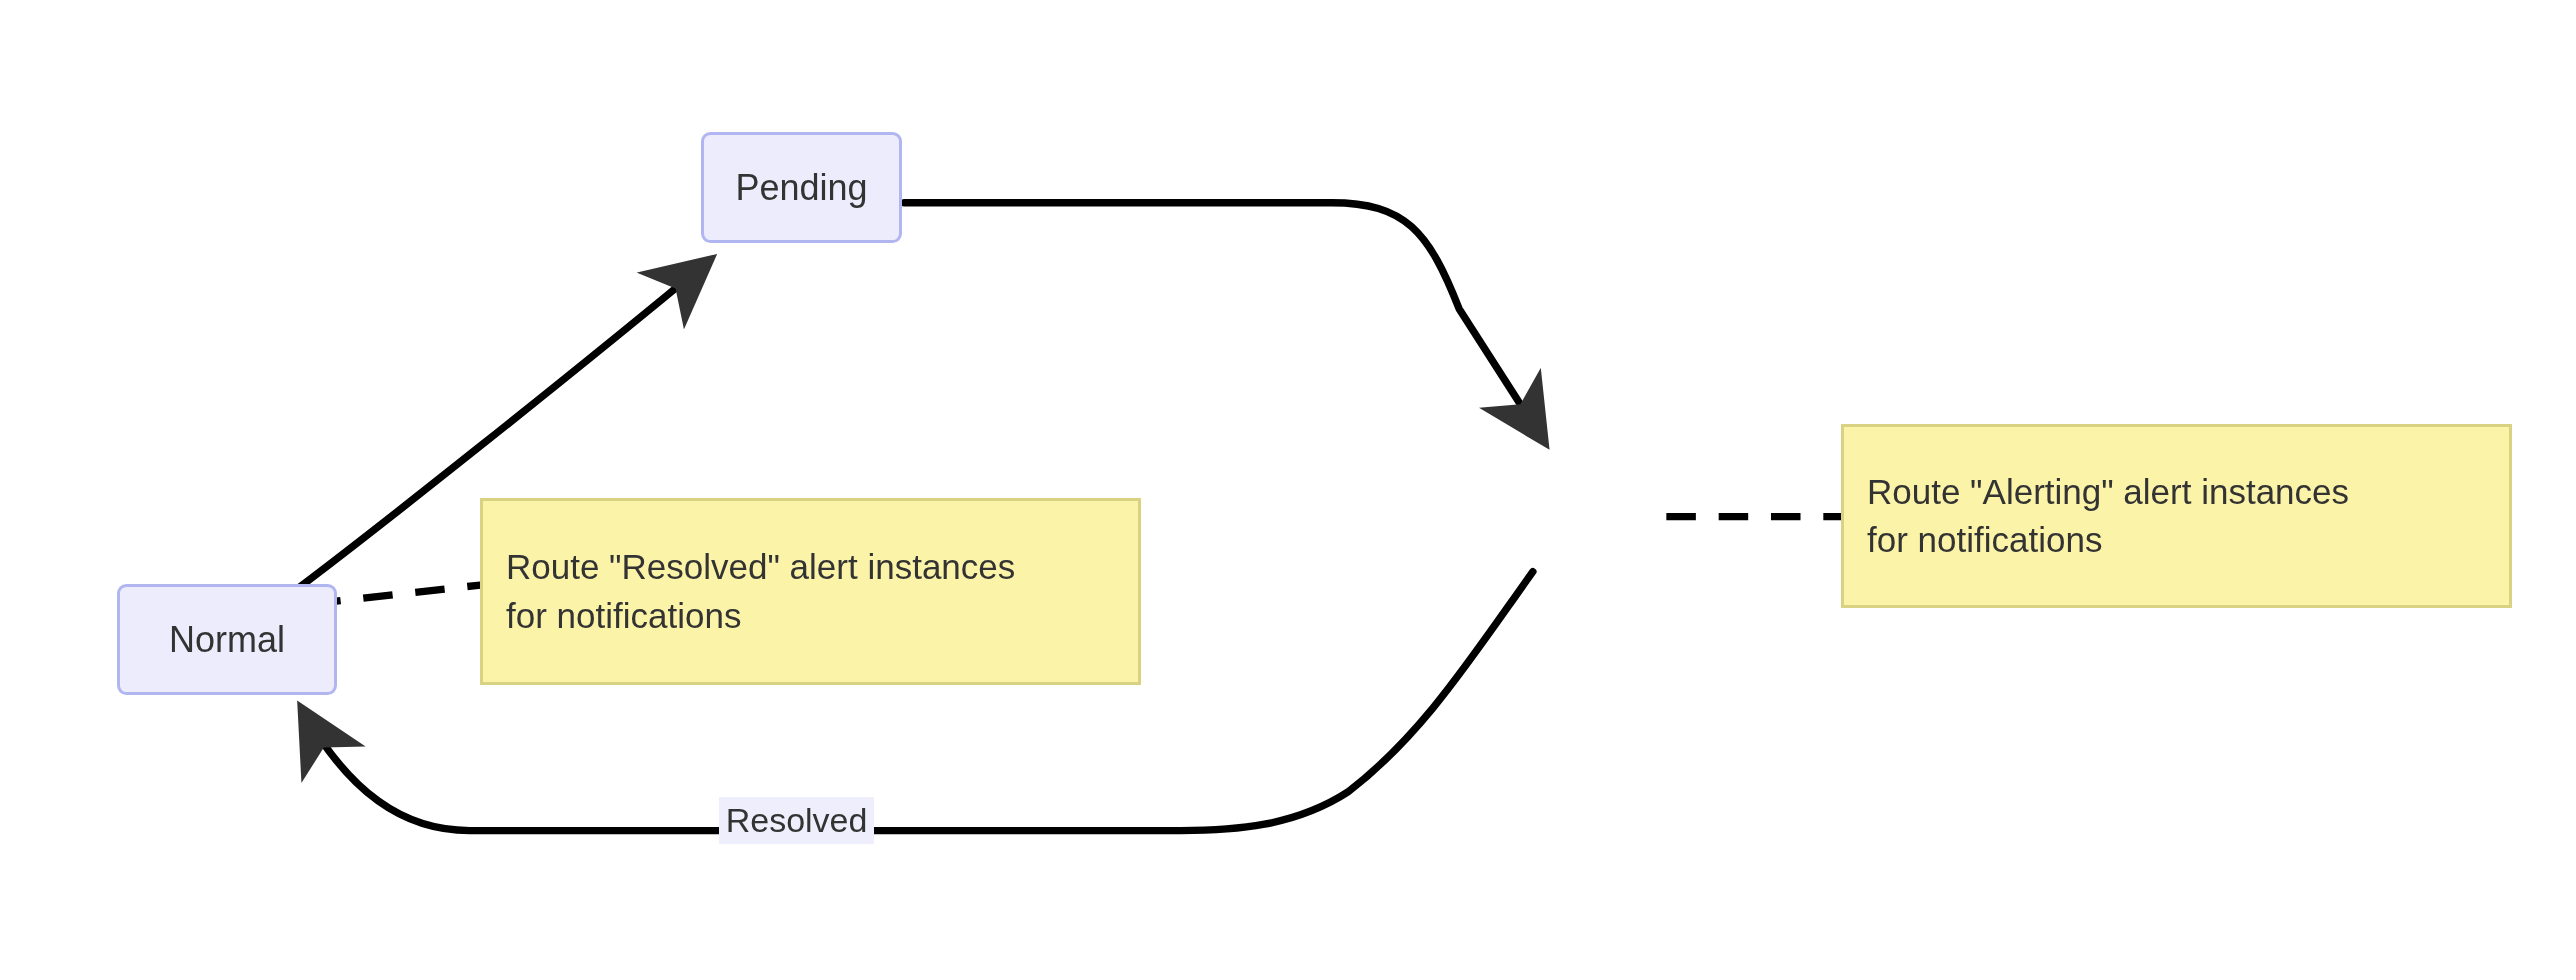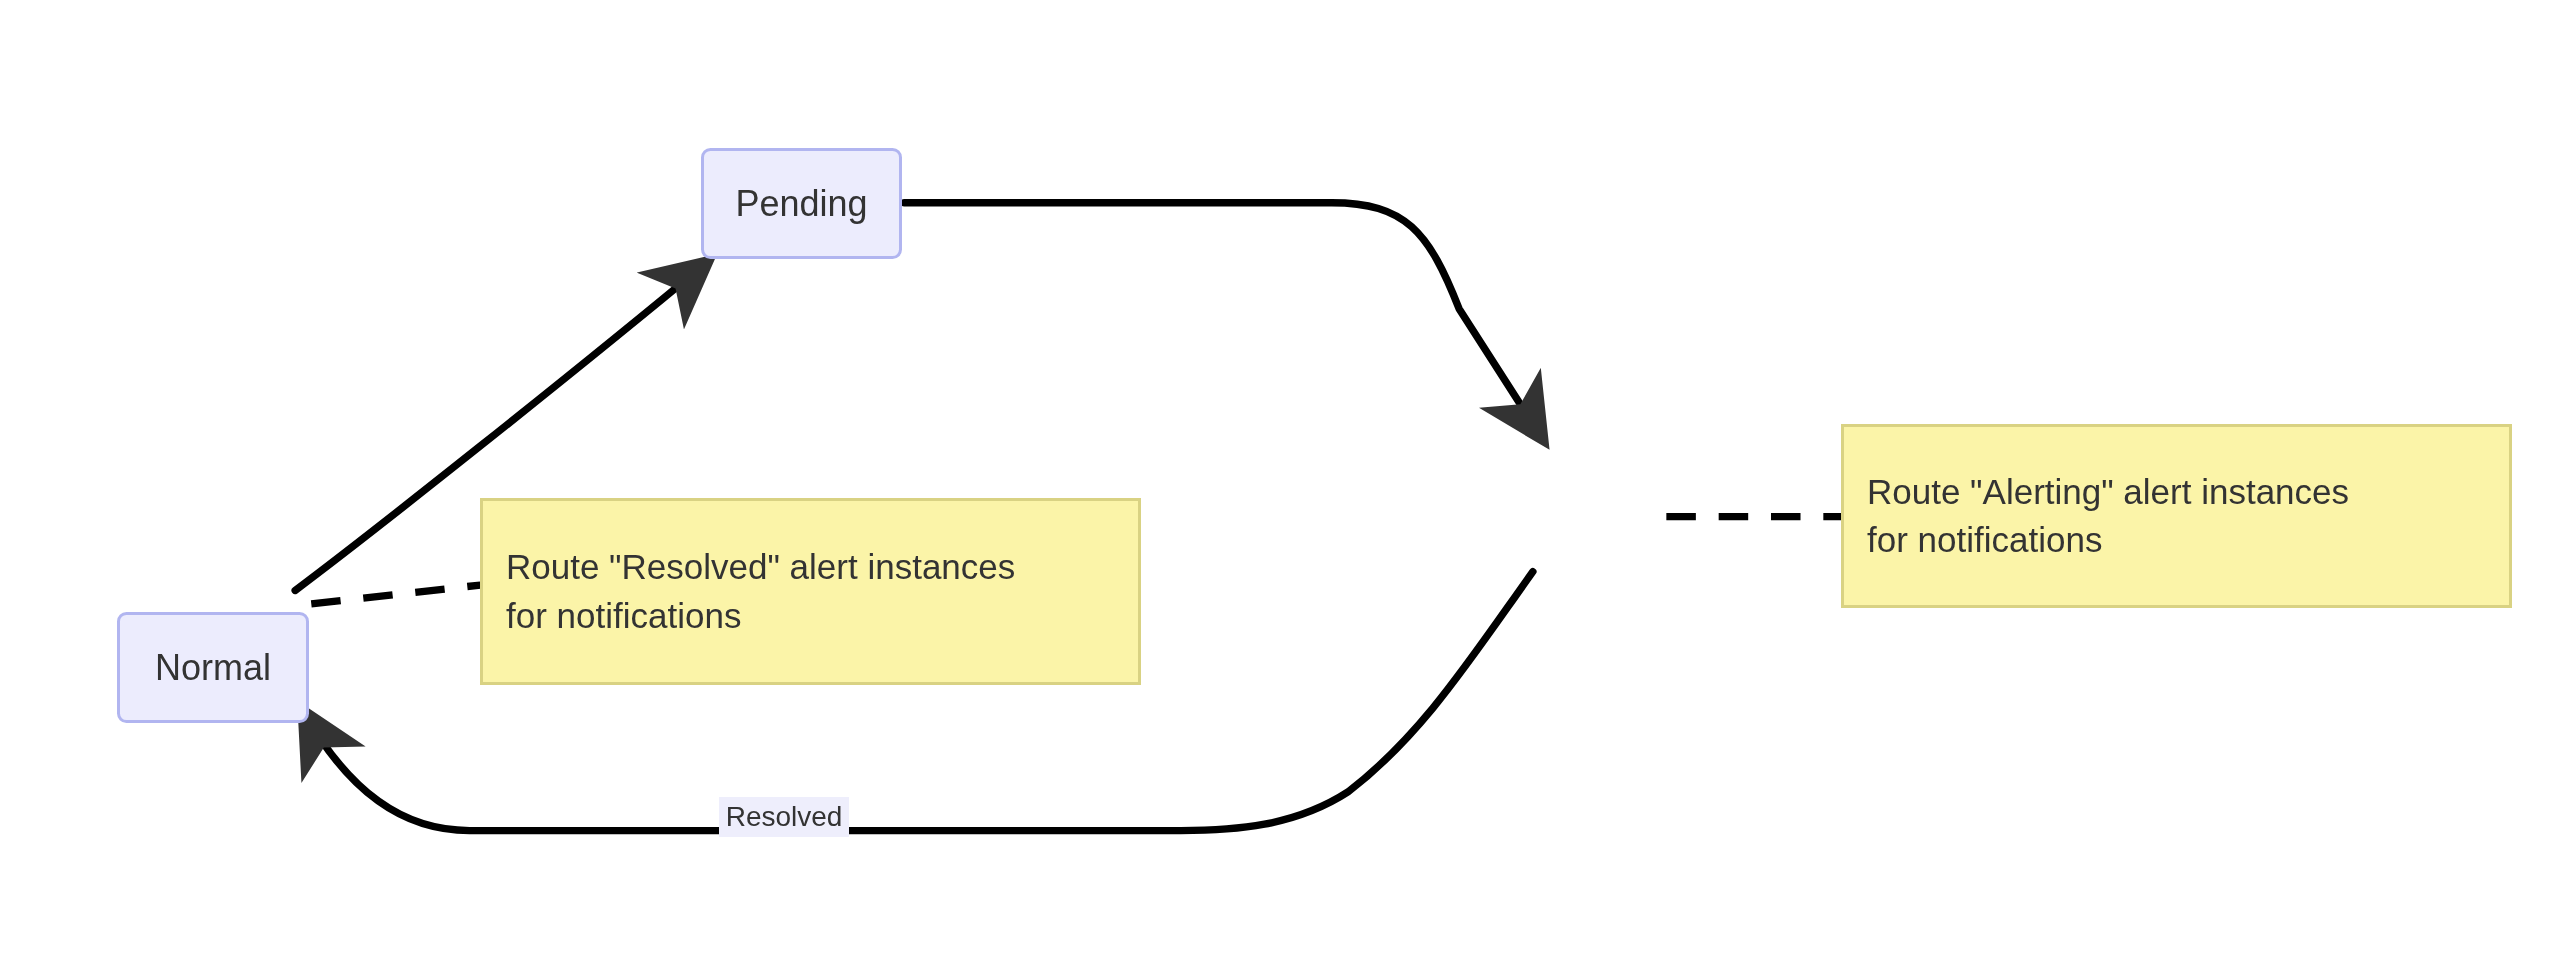--- a/index.html
+++ b/index.html
@@ -56,21 +56,21 @@
     padding: 19px 23px;
   }
   .note-text {
     display: block;
     width: 100%;
   }
   .edge-label {
     position: absolute;
     background: #eeeefc;
     color: #333333;
-    font-size: 28px;
+    font-size: 34px;
     font-family: "Liberation Sans", sans-serif;
     padding: 4px 6.7px;
     white-space: nowrap;
     line-height: 1.15;
   }
 </style>
 </head>
 <body>
 
 <div id="diagram-root">
@@ -87,25 +87,25 @@
     <path d="M 1348 302 L 1985 302 C 2095 302 2130 345 2175 460 L 2300 655" fill="none" stroke="#000000" stroke-width="11" stroke-linecap="round" stroke-linejoin="round" marker-end="url(#arrow-head)"></path>
 
     <path d="M 2285 852 C 2190 985 2120 1095 2010 1180 C 1930 1232 1840 1238 1760 1238
              L 700 1238 C 600 1238 520 1180 452 1060" fill="none" stroke="#000000" stroke-width="11" stroke-linecap="round" stroke-linejoin="round" marker-end="url(#arrow-head)"></path>
 
     <path d="M 464 900 L 716 872" fill="none" stroke="#000000" stroke-width="11" stroke-dasharray="44 34" stroke-linecap="butt"></path>
 
     <path d="M 2484 770 L 2746 770" fill="none" stroke="#000000" stroke-width="11" stroke-dasharray="44 34" stroke-linecap="butt"></path>
   </svg>
 
-  <div class="state-node" style="left:701px; top:148px; width:201px; height:111px;">
+  <div class="state-node" style="left:701px; top:132px; width:201px; height:111px;">
     <span>Pending</span>
   </div>
 
-  <div class="state-node" style="left:117px; top:584px; width:192px; height:111px;margin-top:28px;">
+  <div class="state-node" style="left:117px; top:584px; width:220px; height:111px;">
     <span>Normal</span>
   </div>
 
 
   <div class="edge-label" style="left:719px; top:797px;">
     <span>Resolved</span>
   </div>
 
   <div class="note-box" style="left:480px; top:498px; width:661px; height:187px;">
     <span class="note-text">

